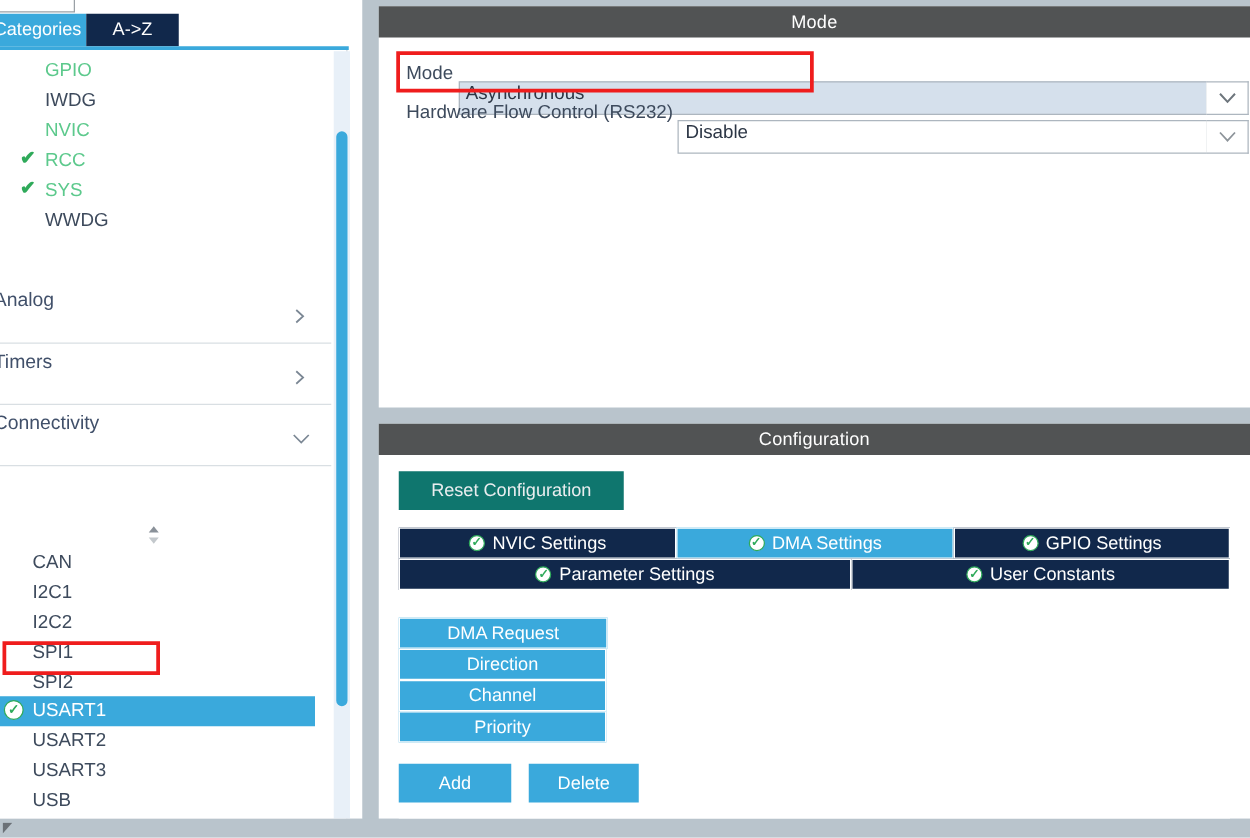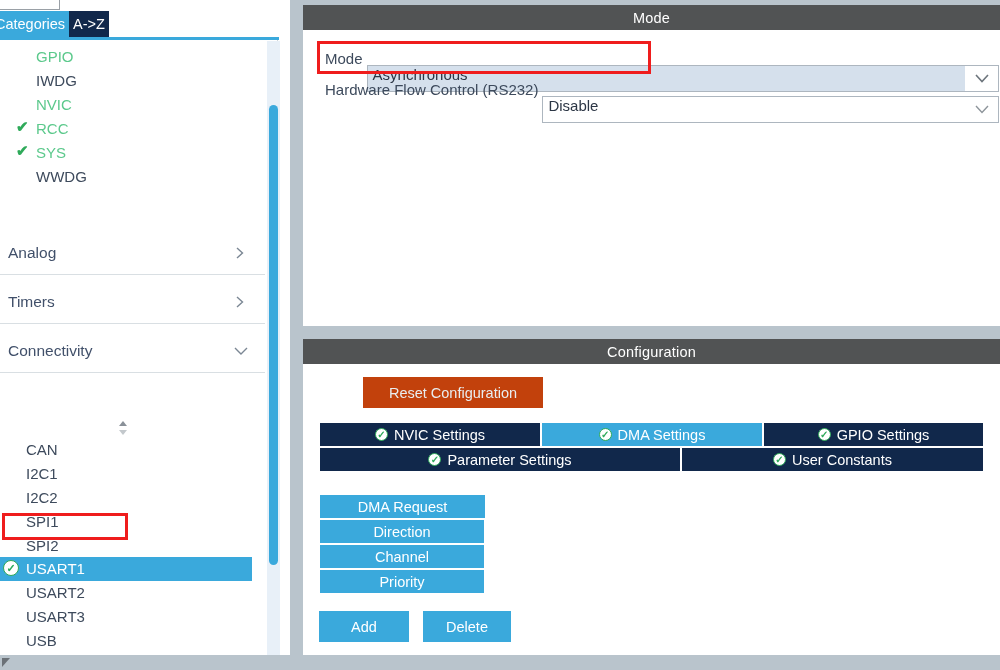--- a/index.html
+++ b/index.html
@@ -43,21 +43,21 @@
     display: flex; align-items: center; justify-content: center;
     font-size: 14.5px;
     color: #ffffff;
     cursor: default;
     padding: 0 10px;
     white-space: nowrap;
   }
   .ltab.active { background: #3aa9dc; }
   .ltab.inactive { background: #11284b; }
   #tab-categories { width: 78px; margin-left: -9px; }
-  #tab-az { width: 40px; }
+  #tab-az { width: 74px; }
 
   #left-tabs-underline {
     position: absolute;
     left: 0; top: 37px;
     width: 279px; height: 3px;
     background: #3aa9dc;
   }
 
   #left-body {
     position: absolute;
@@ -89,22 +89,22 @@
   }
 
   
   .cat-group {
     position: absolute;
     left: 0; width: 265px;
     border-bottom: 1px solid #d9dfe3;
   }
   .cat-row {
     height: 42px;
-    display: flex; align-items: center;
-    padding-left: 13px;
+    display: flex; 
+    padding-left: 0px;
     font-size: 15.5px;
     color: #41506a;
     cursor: default;
     position: relative;
   }
   .cat-row .lbl { margin-left: -5px; }
   .cat-chevron {
     position: absolute; right: 18px; top: 50%;
     transform: translateY(-50%);
     width: 14px; height: 14px;
@@ -235,26 +235,25 @@
   #config-panel {
     position: absolute;
     left: 13px; top: 339px;
     width: 697px; height: 316px;
     background: #ffffff;
   }
   #reset-btn {
     position: absolute;
     left: 16px; top: 38px;
     width: 180px; height: 31px;
-    background: #c2410c;
+    background: #0f766e;
     color: #e9edef;
     font-size: 14.5px;
     display: flex; align-items: center; justify-content: center;
     cursor: default;
-    margin-left: 44px;
   }
   #tabs-wrap {
     position: absolute;
     left: 16px; top: 83px;
     width: 665px;
   }
   .tab-row { display: flex; width: 100%; }
   .ctab {
     height: 25px;
     display: flex; align-items: center; justify-content: center;

